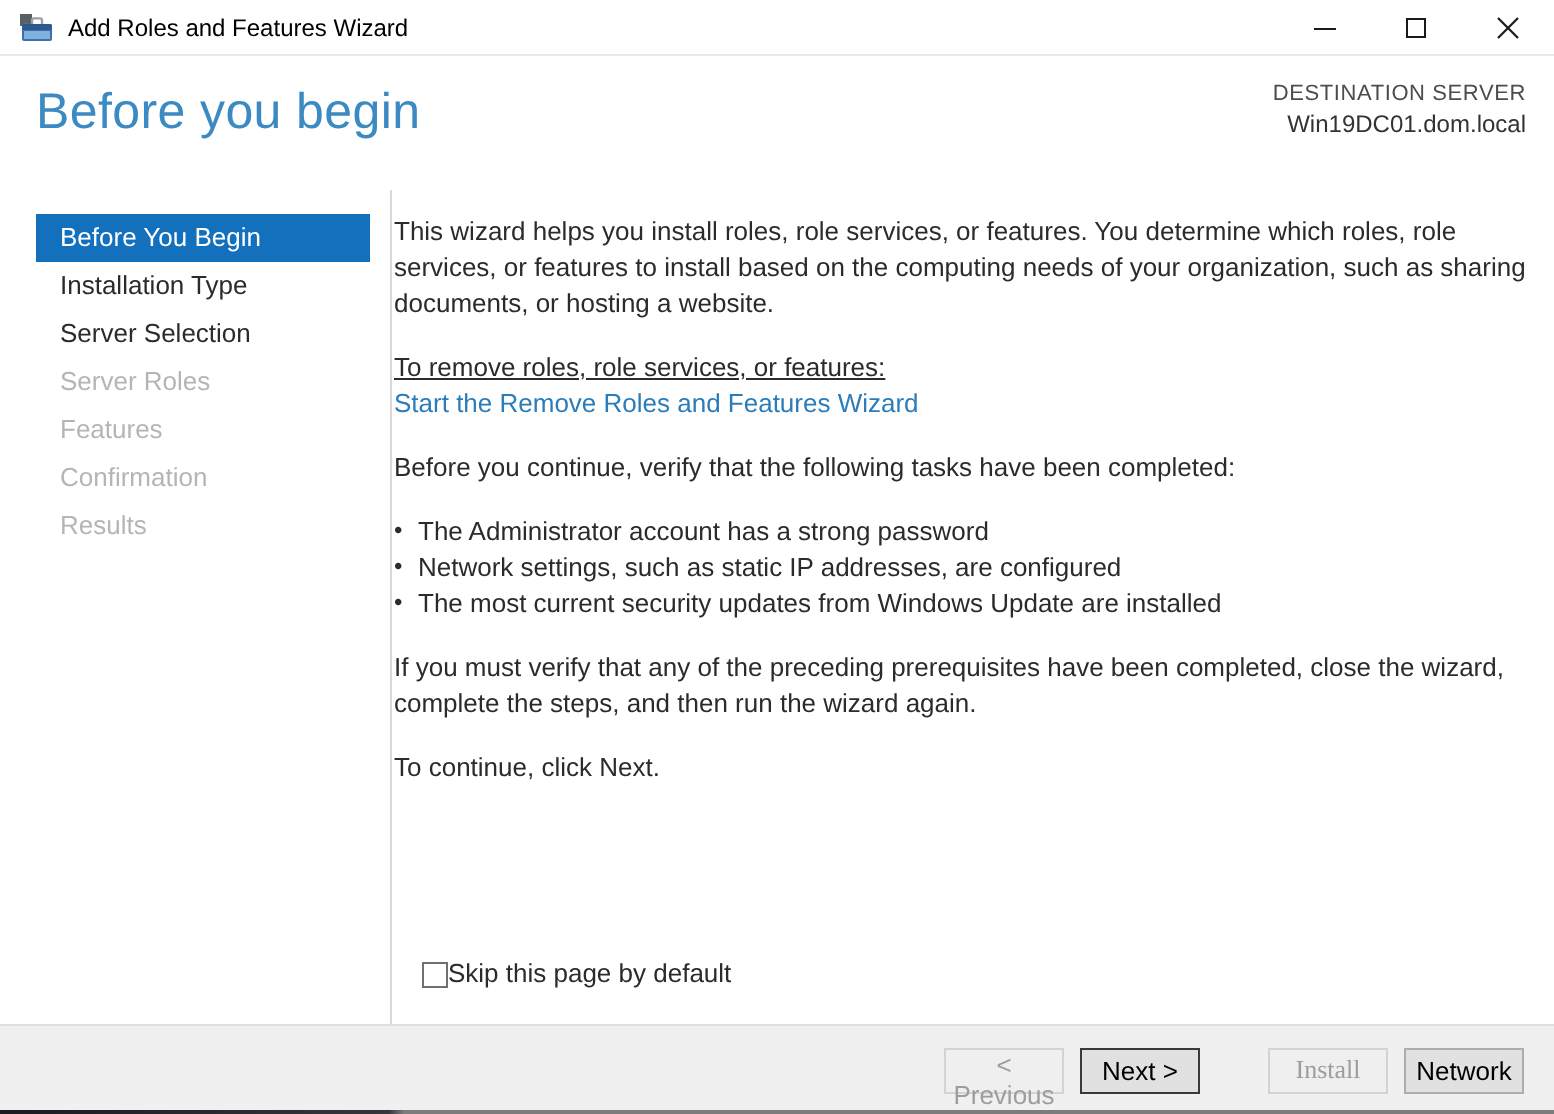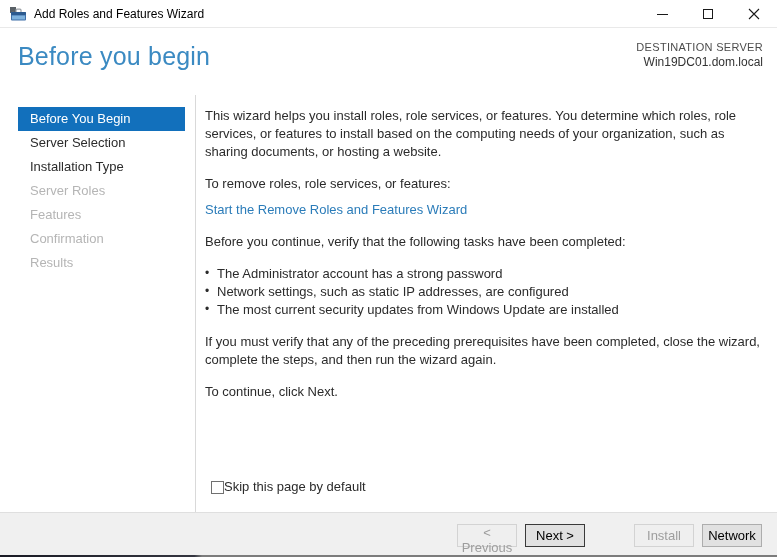--- a/index.html
+++ b/index.html
@@ -45,24 +45,24 @@
     height:24px; line-height:24px; font-size:13px;
     margin-left:18px; margin-right:10px; padding-left:12px;
     color:#2b2b2b; white-space:nowrap;
   }
   .nav-item.selected { background:#1270bc; color:#ffffff; }
   .nav-item.disabled { color:#b5b5b5; }
   .nav-item.enabled { cursor:pointer; }
 
   .content {
     position:absolute; left:197px; top:0; right:0; bottom:0;
-    padding:12px 12px 0 8px; font-size:13px; line-height:18px; color:#2b2b2b;
+    padding:12px 12px 0 0; font-size:13px; line-height:18px; color:#2b2b2b;
   }
   .content .block { max-width:568px; margin-bottom:14px; }
-  .content .tight { margin-bottom:8px; }
+  .content .tight { margin-bottom:0;text-decoration:underline; }
   .link { color:#2b7cb9; cursor:pointer; text-decoration:none; }
   .bullets { list-style:none; margin-bottom:14px; max-width:568px; }
   .bullets li { padding-left:12px; position:relative; line-height:18px; }
   .bullets li .dot { position:absolute; left:0; top:-1px; font-size:12px; color:#2b2b2b; }
 
   .skip-row {
     position:absolute; left:14px; bottom:16px;
     display:flex; align-items:center; 
   }
   .skip-row input[type=checkbox] {
@@ -81,21 +81,21 @@
   .footer::after {
     content:""; position:absolute; left:0; right:0; bottom:0; height:2px;
     background:linear-gradient(to right,#191a24 0%, #34353f 25%, #7c7c7c 26%, #7c7c7c 100%);
   }
   .btn {
     width:60px; height:23px; font-size:13px; font-family:"Liberation Sans",sans-serif;
     background:#e1e1e1; border:1px solid #adadad; color:#000; cursor:pointer;
   }
   .btn.default { border:1px solid #3a3a3a; background:#e1e1e1; }
   .btn:disabled { background:#efefef; border:1px solid #d3d3d3; color:#9d9d9d; cursor:default; }
-  .btn.install { margin-left:41px; }
+  .btn.install { margin-left:26px;font-family:Liberation Serif, serif; }
 </style>
 </head>
 <body>
 
 <div class="window">
 
   <div class="titlebar">
     <svg class="app-icon" viewBox="0 0 17 16">
       <rect x="0" y="1" width="6" height="6" fill="#6b7177"></rect>
       <path d="M0 1 L6 1 L6 7 L3 5.2 L0 7 Z" fill="#596066"></path>
@@ -125,22 +125,22 @@
     <div class="dest">
       <div class="dest-label">DESTINATION SERVER</div>
       <div class="dest-server">Win19DC01.dom.local</div>
     </div>
   </div>
 
   <div class="main">
 
     <div class="sidebar">
       <div class="nav-item selected">Before You Begin</div>
+      <div class="nav-item enabled">Installation Type</div>
       <div class="nav-item enabled">Server Selection</div>
-      <div class="nav-item enabled">Installation Type</div>
       <div class="nav-item disabled">Server Roles</div>
       <div class="nav-item disabled">Features</div>
       <div class="nav-item disabled">Confirmation</div>
       <div class="nav-item disabled">Results</div>
     </div>
 
     <div class="content">
       <p class="block">This wizard helps you install roles, role services, or features. You determine which roles, role services, or features to install based on the computing needs of your organization, such as sharing documents, or hosting a website.</p>
 
       <p class="block tight">To remove roles, role services, or features:</p>

